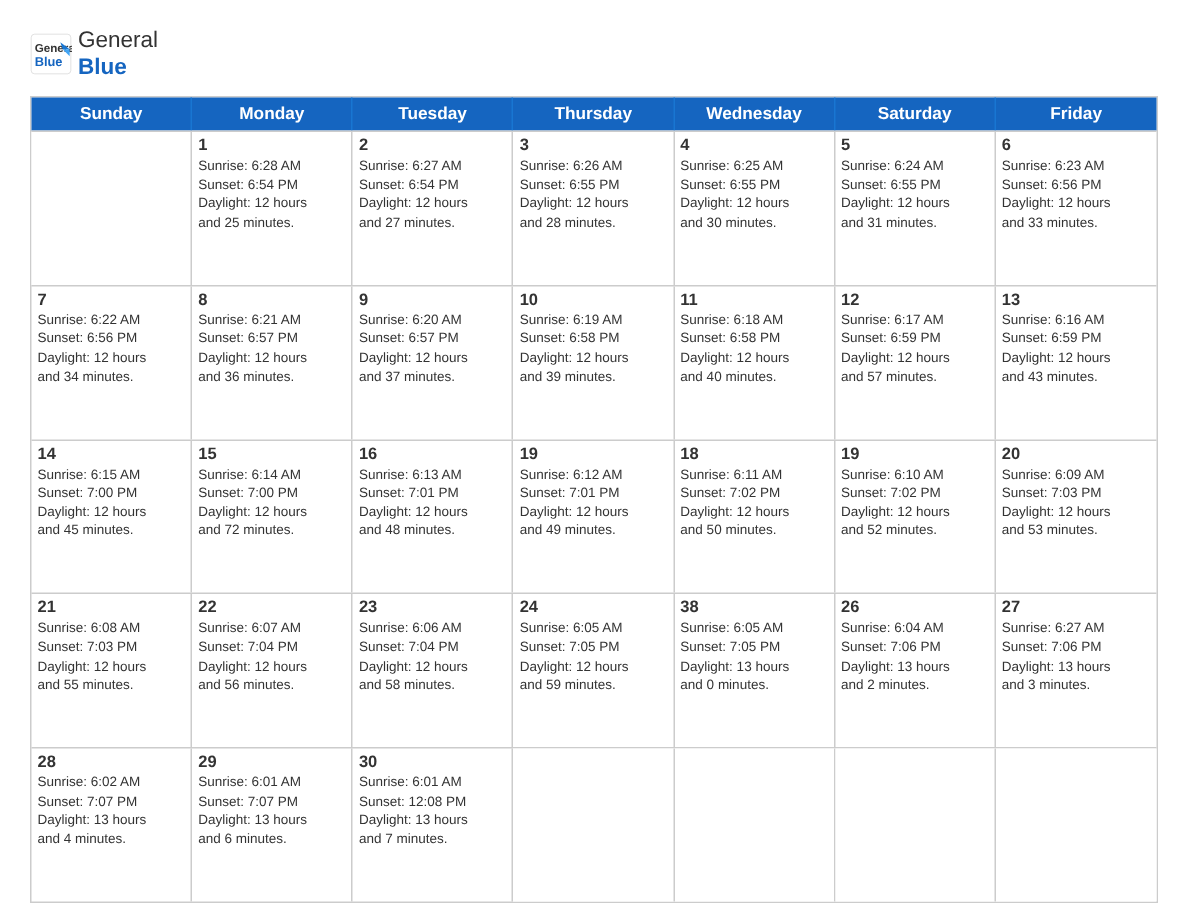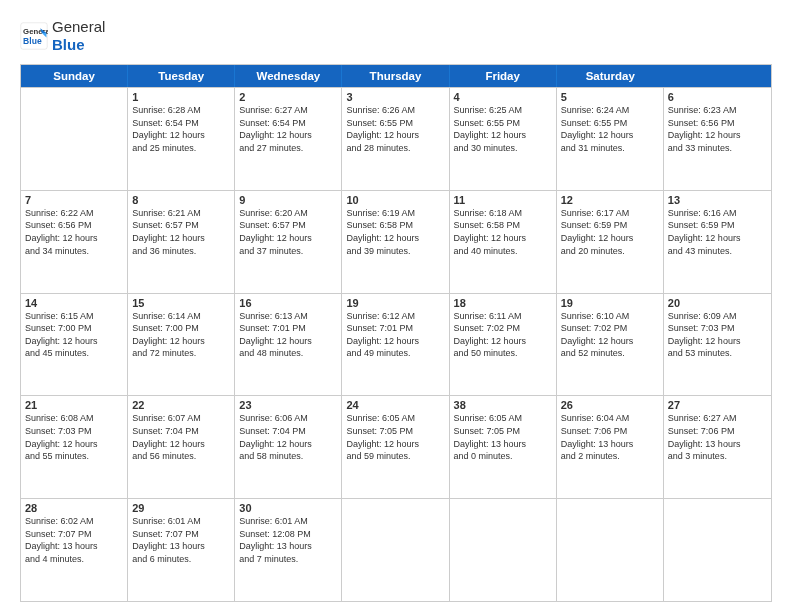--- a/index.html
+++ b/index.html
@@ -127,25 +127,26 @@
     </div>
     <div class="title-block">
       <div class="month-title"></div>
       <div class="location"></div>
     </div>
   </div>
 
   <div class="calendar">
     <div class="cal-header-row">
     <div class="cal-header-cell">Sunday</div>
+        <div class="cal-header-cell">Monday</div>
         <div class="cal-header-cell">Tuesday</div>
+        <div class="cal-header-cell">Thursday</div>
         <div class="cal-header-cell">Wednesday</div>
-        <div class="cal-header-cell">Thursday</div>
+        <div class="cal-header-cell">Saturday</div>
         <div class="cal-header-cell">Friday</div>
-        <div class="cal-header-cell">Saturday</div>
       </div>
     <div class="cal-body">
     <div class="cal-row">
           <div class="cal-cell empty"></div>
           <div class="cal-cell">
             <div class="day-num">1</div>
             <div class="cell-line">Sunrise: 6:28 AM</div>
             <div class="cell-line">Sunset: 6:54 PM</div>
             <div class="cell-line">Daylight: 12 hours</div>
             <div class="cell-line">and 25 minutes.</div>
@@ -220,21 +221,21 @@
             <div class="cell-line">Sunrise: 6:18 AM</div>
             <div class="cell-line">Sunset: 6:58 PM</div>
             <div class="cell-line">Daylight: 12 hours</div>
             <div class="cell-line">and 40 minutes.</div>
           </div>
           <div class="cal-cell">
             <div class="day-num">12</div>
             <div class="cell-line">Sunrise: 6:17 AM</div>
             <div class="cell-line">Sunset: 6:59 PM</div>
             <div class="cell-line">Daylight: 12 hours</div>
-            <div class="cell-line">and 20 minutes.</div>
+            <div class="cell-line">and 57 minutes.</div>
           </div>
           <div class="cal-cell">
             <div class="day-num">13</div>
             <div class="cell-line">Sunrise: 6:16 AM</div>
             <div class="cell-line">Sunset: 6:59 PM</div>
             <div class="cell-line">Daylight: 12 hours</div>
             <div class="cell-line">and 43 minutes.</div>
           </div>
         </div>
         <div class="cal-row">

